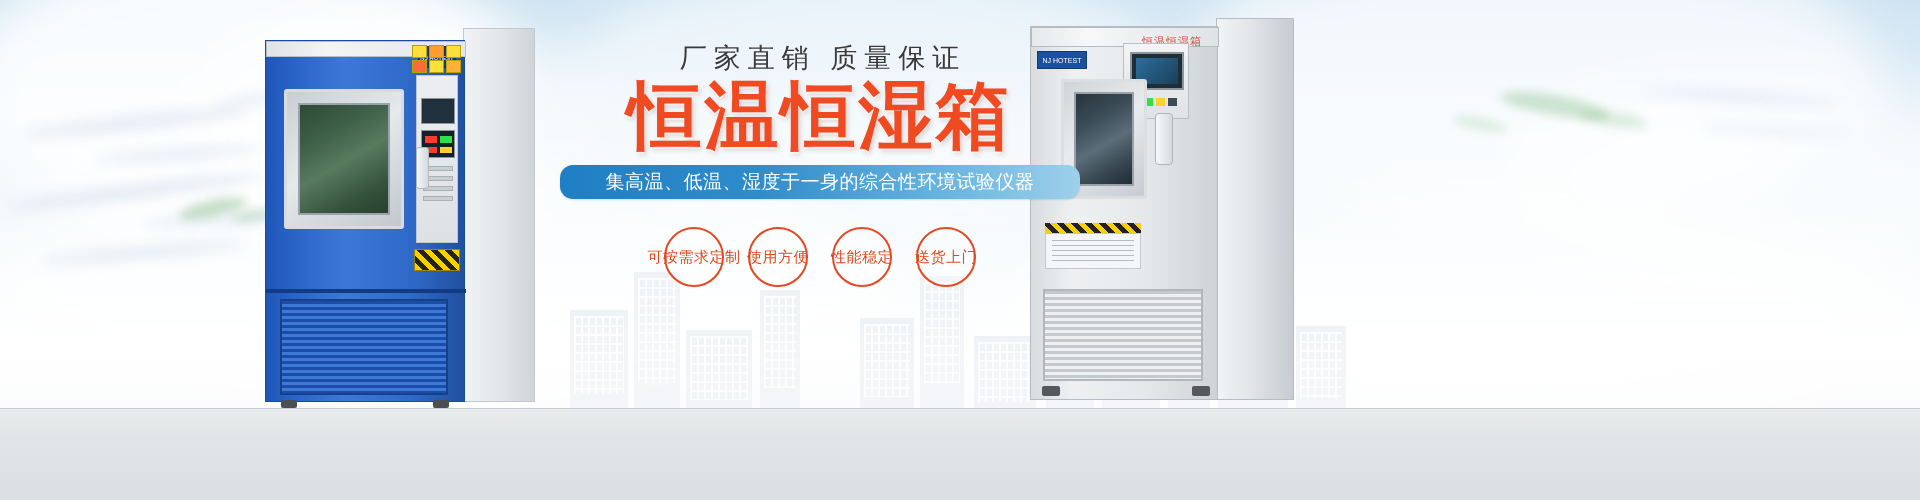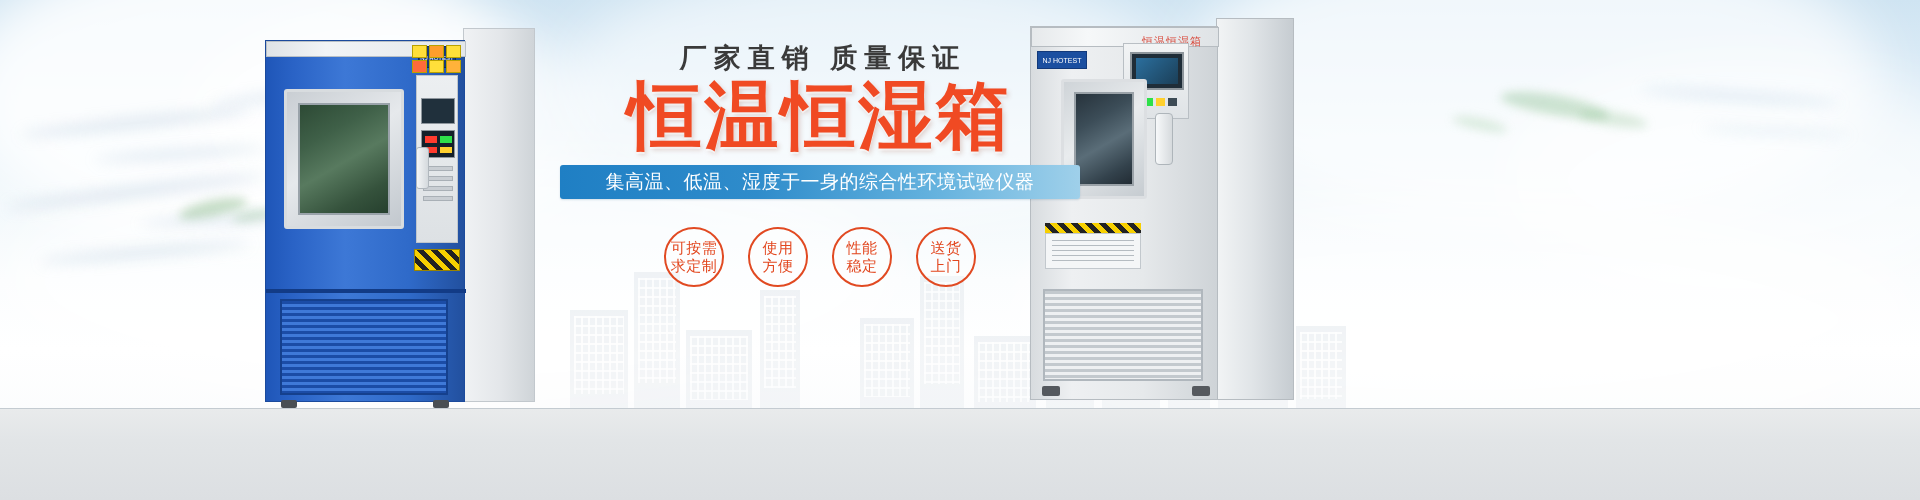--- a/index.html
+++ b/index.html
@@ -86,51 +86,51 @@
   .floor::before{
     content:""; position:absolute; left:0; right:0; top:0; height:1px;
     background:rgba(180,190,198,.7);
   }
 
   
   .copy{ position:absolute; left:560px; top:44px; width:520px; text-align:center; }
 
   .eyebrow{
     font-size:27px; color:#3a3a3a; letter-spacing:7px;
-    font-weight:700; white-space:nowrap; line-height:1.1;
+    font-weight:400; white-space:nowrap; line-height:1.1;
     margin-left:6px;
   }
 
   .headline{
     margin-top:4px;
     font-size:74px; line-height:1.02; font-weight:700;
     color:#f04a23; letter-spacing:3px; white-space:nowrap;
     text-shadow:
       0 2px 0 rgba(255,255,255,.55),
       2px 3px 5px rgba(140,60,30,.22);
   }
 
   .subbar{
     margin-top:12px;
     height:34px; line-height:34px;
     background:linear-gradient(to right,#1f7fc4 0%,#2f8ccb 38%,#64b2de 72%,#9fd0ea 100%);
     color:#ffffff; font-size:19px; letter-spacing:.5px;
-    white-space:nowrap; border-radius:3px;
+    white-space:nowrap; border-radius:13px;
     box-shadow:0 1px 2px rgba(40,90,130,.18);
   }
 
   
   .badges{
     margin-top:28px;
     display:flex; justify-content:center; align-items:center; gap:24px;
   }
   .badge{
     width:60px; height:60px; border-radius:50%;
     border:2px solid #e14a22;
-    display:flex; flex-direction:column; justify-content:center; align-items:center;
+    display:flex; flex-direction:row; justify-content:center; align-items:center;
     color:#e2471f; font-size:15px; line-height:1.18; letter-spacing:.5px;
     background:rgba(255,255,255,.35);
   }
   .badge span{ display:block; white-space:nowrap; }
 
   
   .cta-wrap{ margin-top:32px; display:flex; justify-content:center; }
   .cta{
     display:inline-block;
     padding:7px 30px;

